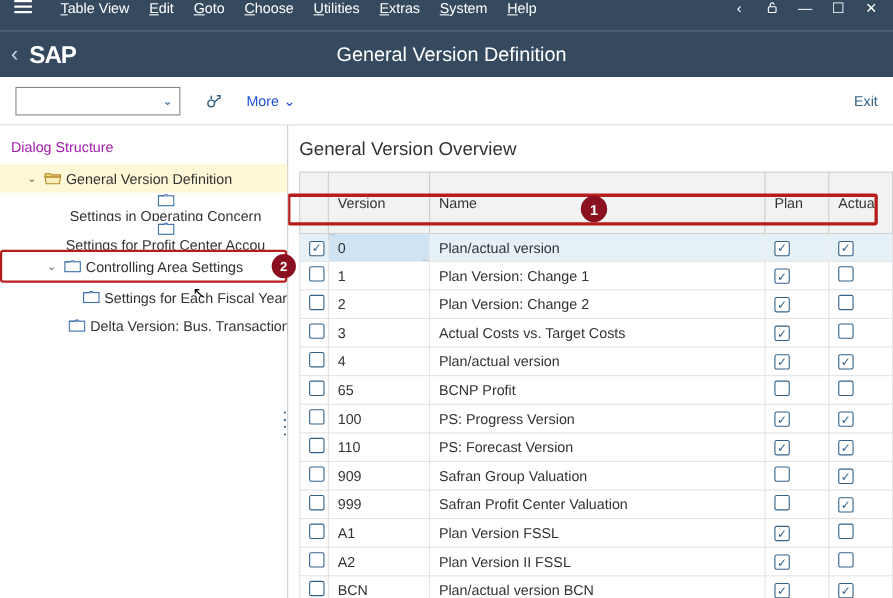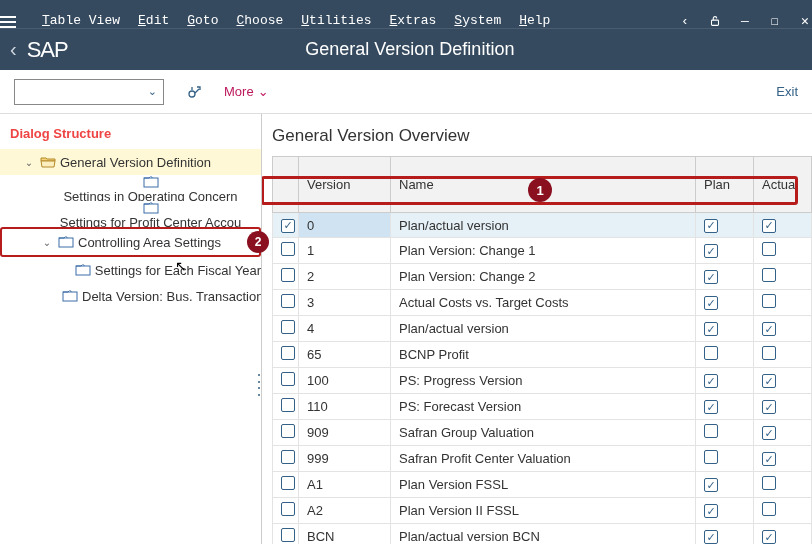--- a/index.html
+++ b/index.html
@@ -1,46 +1,46 @@
 <!DOCTYPE html>
 <html><head>
 <meta charset="utf-8">
 <style>
   * { box-sizing: border-box; margin: 0; padding: 0; }
   body { font-family: Arial, sans-serif; font-size: 13px; color: #333; background: #fff; width: 812px; height: 544px; overflow: hidden; }
   
   
-  .menubar { background: #354a5f; color: #fff; height: 28px; display: flex; align-items: flex-end; padding: 0 0; gap: 18px; font-size: 13px; font-family: Liberation Mono, monospace; }
+  .menubar { background: #354a5f; color: #fff; height: 28px; display: flex; align-items: flex-start; padding: 0 13px; gap: 18px; font-size: 13px; }
   .menubar .hamburger { display: flex; flex-direction: column; gap: 3px; cursor: pointer; margin-right: 8px; }
   .menubar .hamburger span { width: 16px; height: 2px; background: #fff; }
   .menubar .menu-item { cursor: pointer; }
   .menubar .menu-item u { text-decoration: underline; }
   .menubar .right-icons { margin-left: auto; display: flex; gap: 16px; align-items: center; }
   .menubar .icon { width: 14px; height: 14px; display: inline-flex; align-items: center; justify-content: center; }
   
   
   .titlebar { background: #354a5f; color: #fff; height: 42px; display: flex; align-items: center; padding: 0 10px; border-top: 1px solid #4a5d70; }
   .titlebar .back { font-size: 20px; color: #d0d8e0; cursor: pointer; margin-right: 10px; }
-  .titlebar .logo { font-weight: normal; font-size: 22px; color: #fff; margin-right: 30px; letter-spacing: -1px; }
+  .titlebar .logo { font-weight: bold; font-size: 22px; color: #fff; margin-right: 30px; letter-spacing: -1px; }
   .titlebar .title { flex: 1; text-align: center; font-size: 18px; font-weight: normal; margin-right: 80px; }
   
   
   .toolbar { height: 44px; display: flex; align-items: center; padding: 0 14px; gap: 20px; border-bottom: 1px solid #ddd; }
   .toolbar .dropdown { width: 150px; height: 26px; border: 1px solid #888; display: flex; align-items: center; justify-content: flex-end; padding: 0 6px; cursor: pointer; }
   .toolbar .dropdown .chev { color: #346187; font-size: 11px; }
   .toolbar .tool-icon { width: 20px; height: 20px; cursor: pointer; color: #346187; display: inline-flex; align-items: center; }
-  .toolbar .more { color: #be185d; cursor: pointer; display: flex; align-items: center; gap: 4px; }
+  .toolbar .more { color: #1d4ed8; cursor: pointer; display: flex; align-items: center; gap: 4px; }
   .toolbar .exit { margin-left: auto; color: #346187; cursor: pointer; }
   
   
   .main { display: flex; height: calc(100% - 114px); }
   
   
   .tree-panel { width: 262px; border-right: 1px solid #ccc; padding: 6px 0; position: relative; }
-  .tree-title { padding: 6px 10px; font-size: 13px; color: #ef4444; font-weight: bold; }
+  .tree-title { padding: 6px 10px; font-size: 13px; color: #a21caf; }
   .tree { margin-top: 2px; }
   .tree-row { display: flex; align-items: center; height: 26px; padding-left: 4px; cursor: pointer; white-space: nowrap; overflow: hidden; }
   .tree-row.selected { background: #fff8d6; }
   .tree-row .exp { width: 14px; text-align: center; color: #666; font-size: 10px; }
   .tree-row .foldicon { width: 16px; height: 14px; margin: 0 4px; display: inline-flex; }
   .tree-row .foldicon svg { width: 16px; height: 14px; }
   .tree-row .label { font-size: 13px; }
   .indent-1 { padding-left: 22px; }
   .indent-2 { padding-left: 40px; flex-direction: column; }
   .indent-3 { padding-left: 58px; }

